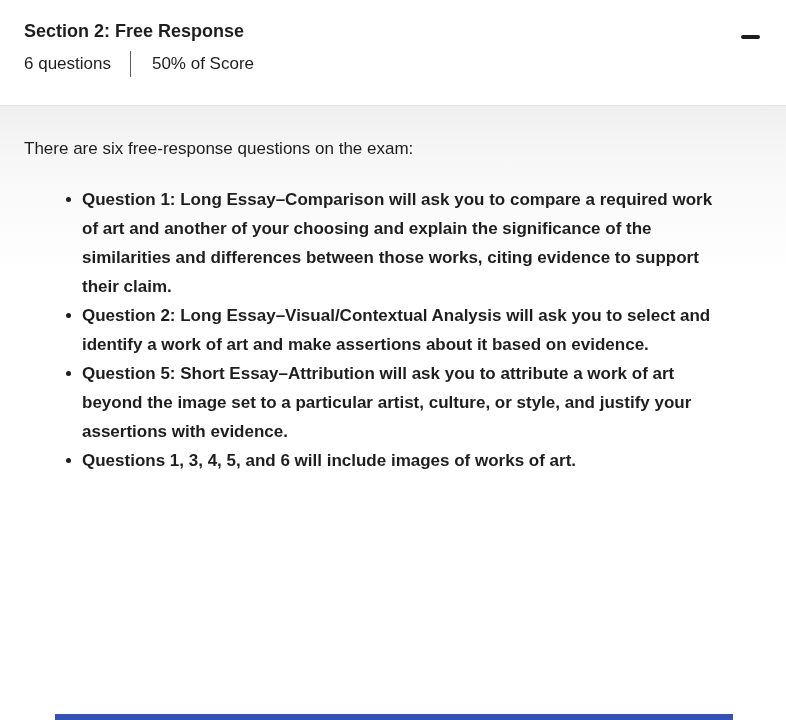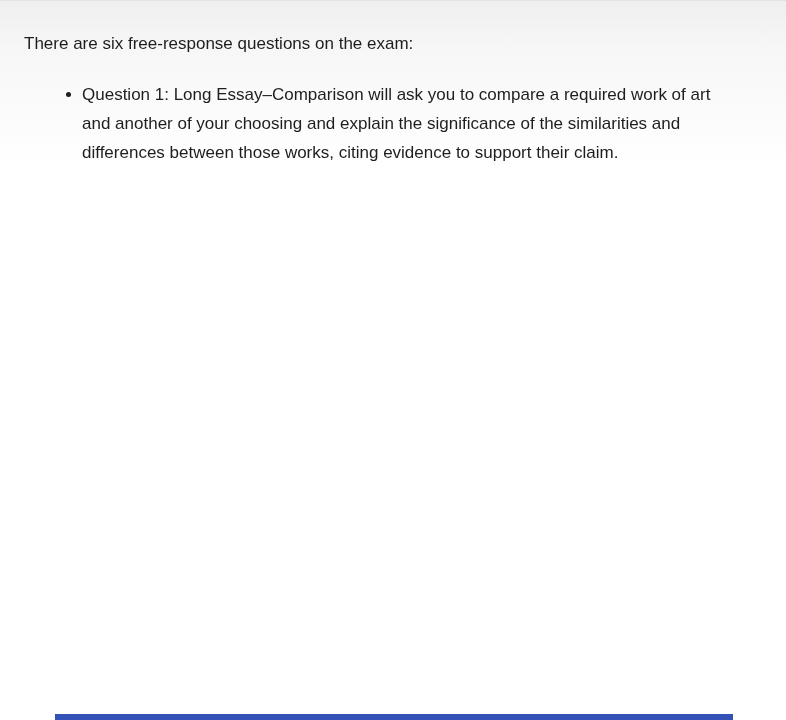--- a/index.html
+++ b/index.html
@@ -78,20 +78,21 @@
     font-size: 17px;
     line-height: 29px;
     margin: 0 0 22px 0;
     color: #1e1e1e;
   }
   .question-list {
     list-style: none;
     margin: 0;
     padding: 0 0 0 42px;
     max-width: 700px;
+    font-weight: bold;
   }
   .question-list li {
     position: relative;
     padding-left: 16px;
     font-size: 17px;
     line-height: 29px;
     color: #1e1e1e;
   }
   .question-list li::before {
     content: "";
@@ -110,24 +111,38 @@
     right: 53px;
     bottom: 0;
     height: 6px;
   }
 </style>
 </head>
 <body>
 
 <div class="page">
 
+  <div class="accordion-header" role="button">
+    <div class="accordion-title">Section 2: Free Response</div>
+    <div class="accordion-meta">
+      <span>6 questions</span>
+      <span class="meta-divider" style="background: rgb(95, 95, 95);"></span>
+      <span>50% of Score</span>
+    </div>
+    <button class="collapse-btn">
+      <span class="minus-glyph"></span>
+    </button>
+  </div>
 
   <div class="accordion-body">
     <p class="intro-text">There are six free-response questions on the exam:</p>
     <ul class="question-list">
 
     <li>Question 1: Long Essay–Comparison will ask you to compare a required work of art and another of your choosing and explain the significance of the similarities and differences between those works, citing evidence to support their claim.</li>
+        <li>Question 2: Long Essay–Visual/Contextual Analysis will ask you to select and identify a work of art and make assertions about it based on evidence.</li>
+        <li>Question 5: Short Essay–Attribution will ask you to attribute a work of art beyond the image set to a particular artist, culture, or style, and justify your assertions with evidence.</li>
+        <li>Questions 1, 3, 4, 5, and 6 will include images of works of art.</li>
       </ul>
   </div>
 
   <div class="bottom-accent-bar" style="background: rgb(52, 81, 181);"></div>
 
 </div>
 
 </body></html>

